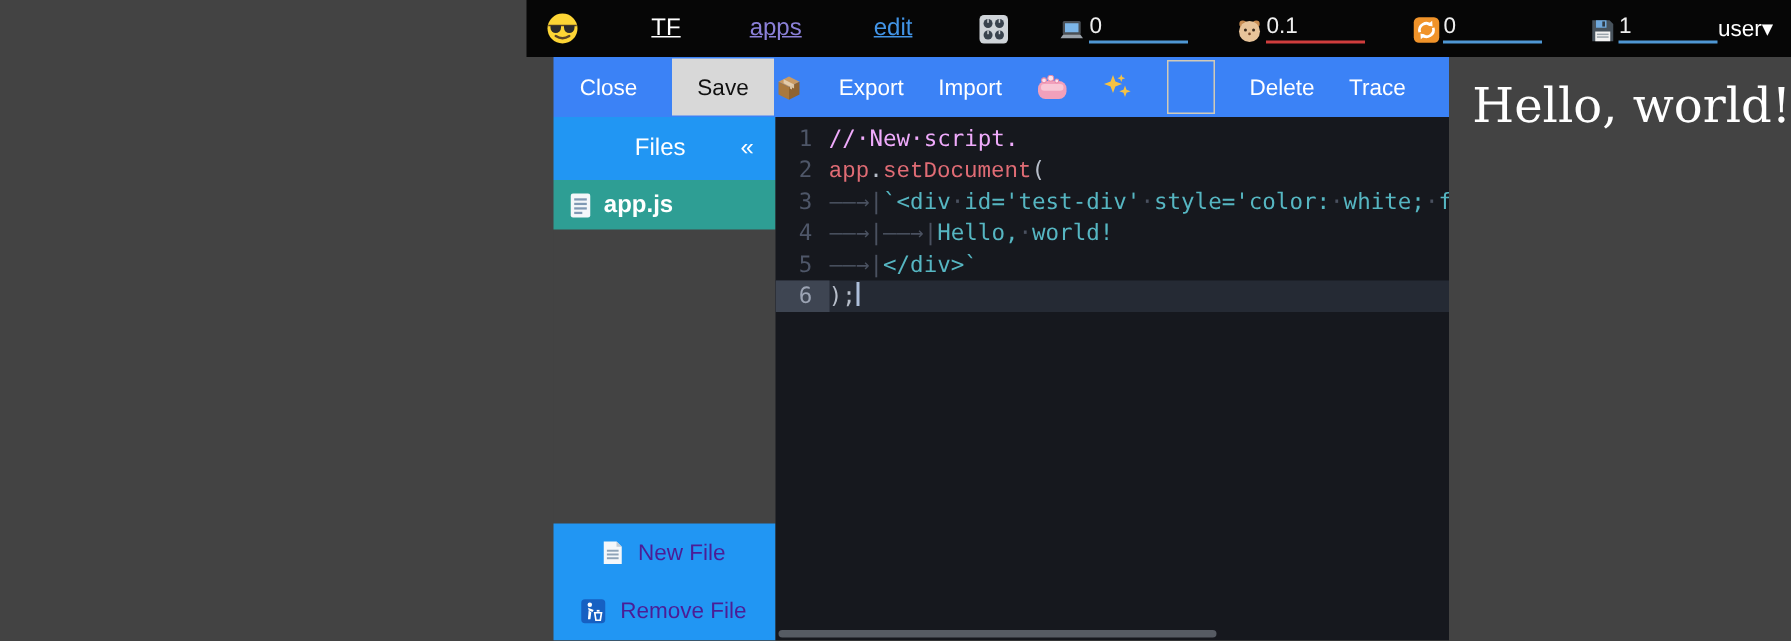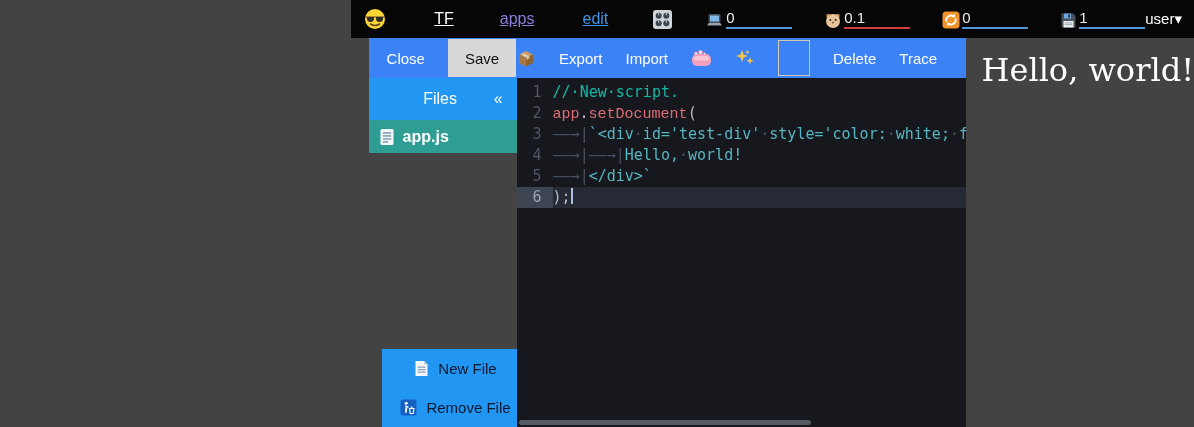--- a/index.html
+++ b/index.html
@@ -52,38 +52,38 @@
   .sb-head .title { flex:1; text-align:center; padding-left:18px; }
   .sb-head .collapse { padding-right:14px; cursor:pointer; font-size:16px; }
   .file-item {
     height:33px; background:#2e9e94; color:#fff; display:flex; align-items:center;
     padding-left:10px; font-size:16px; font-weight:bold; cursor:pointer; flex:none;
   }
   .file-item .ic { margin-right:8px; display:inline-flex; }
   .sb-fill { flex:1; }
   .sb-actions { flex:none; }
   .sb-btn {
-    width:148px; height:39px; background:#2196f3; border:none; color:#0f172a;
+    width:148px; height:39px; background:#2196f3; border:none; color:#4c1d95;
     font:inherit; font-size:15px; display:flex; align-items:center; justify-content:center;
-    gap:9px; cursor:pointer;margin-left:13px;
+    gap:9px; cursor:pointer;
   }
   
   .editor {
     flex:1; background:#16181e; position:relative; overflow:hidden;
     font-family:"DejaVu Sans Mono", monospace; font-size:15px; padding-top:4px; cursor:text;
   }
   .code-row { display:flex; height:21px; line-height:21px; white-space:pre; }
   .code-row.active { background:#252a34; }
   .gutter-no {
     flex:none; width:36px; text-align:right; padding-right:11px;
     color:#4e5668; user-select:none;
   }
   .code-row.active .gutter-no { background:#3e4552; color:#9ca4b4; }
   .code-text { flex:1; overflow:hidden; }
-  .tok-com { color:#14b8a6; }
+  .tok-com { color:#f0abfc; }
   .tok-red { color:#e06c75;font-family:Liberation Mono, monospace; }
   .tok-fg  { color:#b6bdc9; }
   .tok-str { color:#56b6c2; }
   .tok-ws  { color:#4a5160; }
   .tok-tab { color:#4a5160; }
   .cursor { display:inline-block; width:2px; height:16px; background:#aebfdb;
             vertical-align:middle; margin-top:-3px; }
   .hscroll {
     position:absolute; left:2px; bottom:2px; width:292px; height:5px;
     background:#565b63; border-radius:3px; cursor:pointer;

